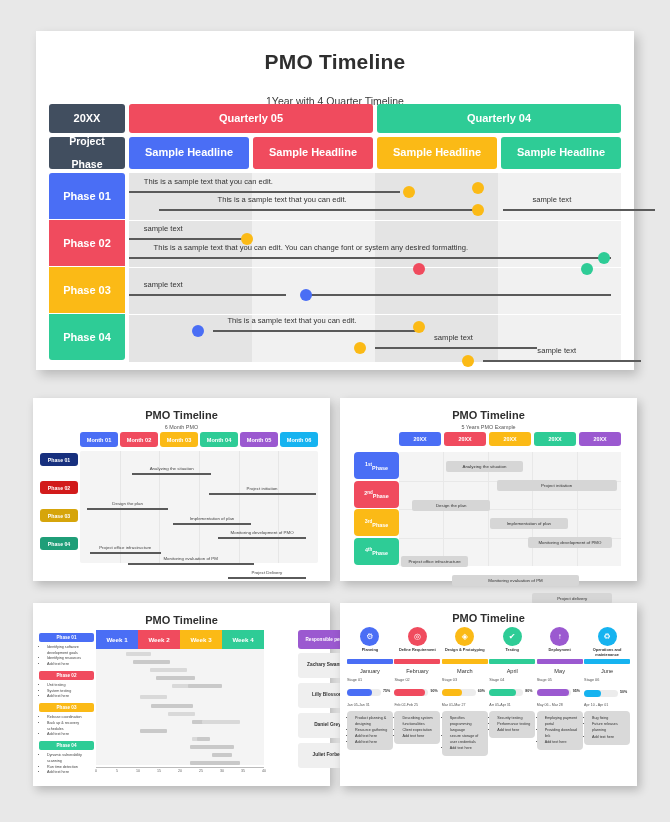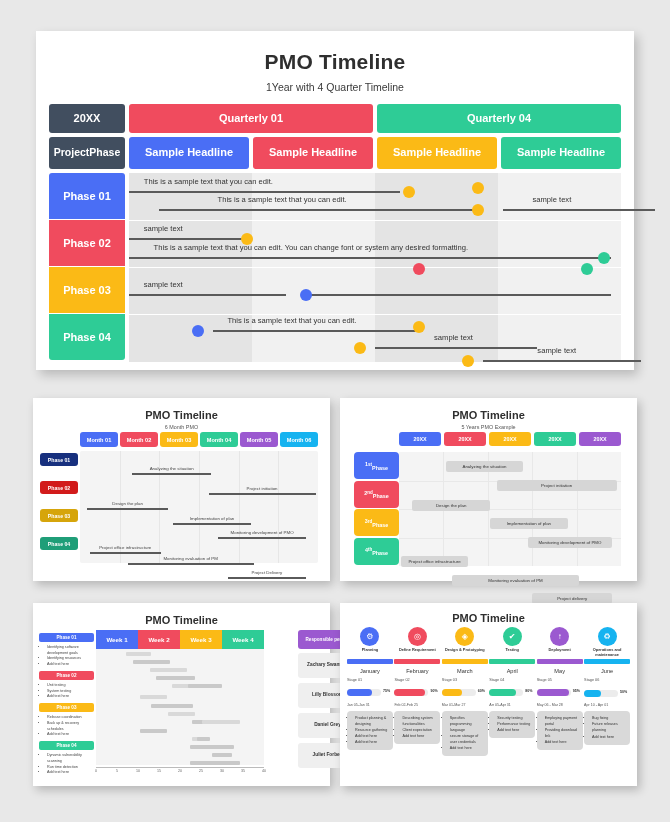--- a/index.html
+++ b/index.html
@@ -15,36 +15,36 @@
   .main-card{
     position:absolute; left:36px; top:31px; width:598px; height:339px;
     background:#ffffff;
     box-shadow: 4px 5px 10px rgba(0,0,0,.20);
   }
   .main-title{
     text-align:center; font-size:21px; font-weight:bold; color:#2f2f2f;
     letter-spacing:.2px; margin-top:19px;
   }
   .main-sub{
-    text-align:center; font-size:10.5px; color:#3a3a3a; margin-top:7px;
+    text-align:center; font-size:10.5px; color:#3a3a3a; margin-top:21px;
   }
 
   .grid-wrap{ position:absolute; left:13px; top:73px; width:572px; }
 
   
   .hdr-row{ display:flex; gap:4px; margin-bottom:4px; }
   .hdr-cell{
     height:29px; border-radius:3px; display:flex; align-items:center;
     justify-content:center; color:#fff; font-weight:bold; font-size:11px;
     text-align:center; line-height:1.05;
   }
   .c-lab{ width:76px; flex:0 0 76px; }
   .c-q{ flex:1 1 0; }
   .row2 .hdr-cell{ height:32px; }
-  .row2 .c-lab{ font-size:10.5px; }
+  .row2 .c-lab{ font-size:10.5px;flex-direction:column; }
 
   
   .body-wrap{ display:flex; gap:4px; margin-top:1px; }
   .phase-col{ width:76px; flex:0 0 76px; display:flex; flex-direction:column; gap:1px; }
   .phase-cell{
     height:46px; display:flex; align-items:center; justify-content:center;
     color:#fff; font-weight:bold; font-size:11px;
   }
   .phase-cell.first{ border-top-left-radius:3px; border-top-right-radius:3px; }
   .phase-cell.last{ border-bottom-left-radius:3px; border-bottom-right-radius:3px; }
@@ -177,21 +177,21 @@
 
 <div class="page">
 
   <div class="main-card">
     <div class="main-title">PMO Timeline</div>
     <div class="main-sub">1Year with 4 Quarter Timeline</div>
 
     <div class="grid-wrap">
       <div class="hdr-row row1" id="hdrQ">
           <div class="hdr-cell c-lab" style="background: rgb(65, 78, 95);">20XX</div>
-          <div class="hdr-cell c-q" style="background: rgb(240, 75, 94);">Quarterly 01</div>
+          <div class="hdr-cell c-q" style="background: rgb(240, 75, 94);">Quarterly 05</div>
           <div class="hdr-cell c-q" style="background: rgb(46, 204, 150);">Quarterly 04</div>
         </div>
       <div class="hdr-row row2" id="hdrH">
           <div class="hdr-cell c-lab" style="background: rgb(65, 78, 95);">
             <span>Project</span>
             <br>
             <span>Phase</span>
           </div>
           <div class="hdr-cell c-q" style="background: rgb(74, 110, 245);">Sample Headline</div>
           <div class="hdr-cell c-q" style="background: rgb(240, 75, 94);">Sample Headline</div>

